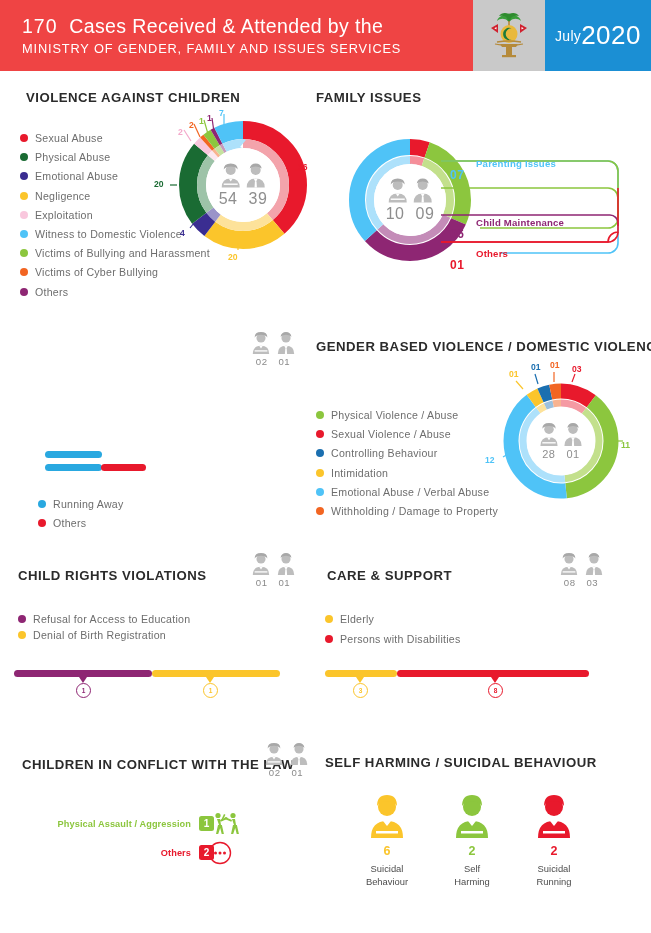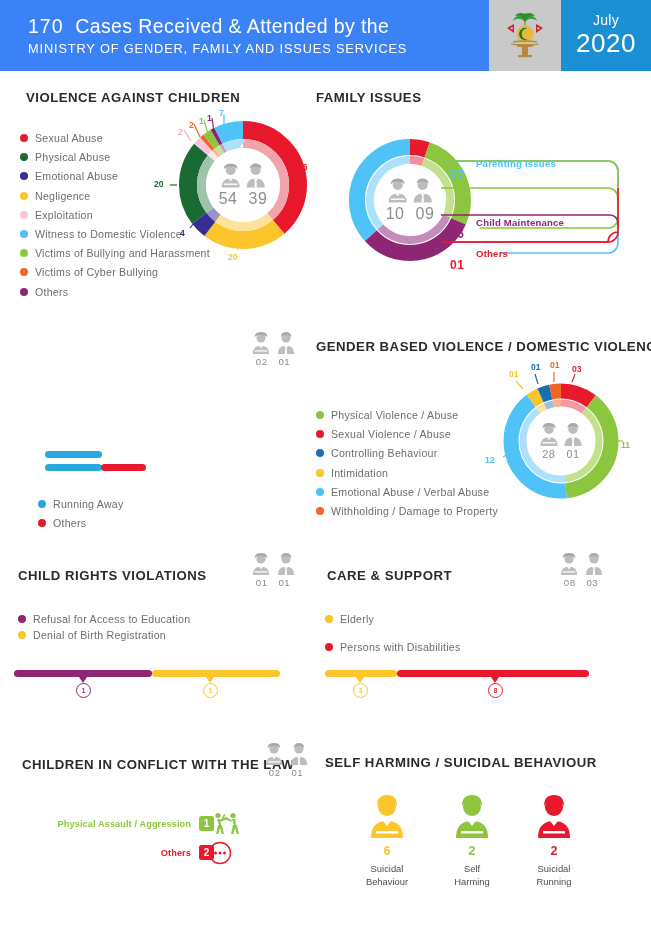--- a/index.html
+++ b/index.html
@@ -6,26 +6,26 @@
   html, body {
     width: 651px; height: 933px;
     background: #ffffff;
     font-family: "Liberation Sans", sans-serif;
     overflow: hidden;
   }
   .page { position: relative; width: 651px; height: 933px; background:#fff; }
 
   
   .header { position:absolute; left:0; top:0; width:651px; height:71px; display:flex; }
-  .header-bar { flex:1; background:#3b82f6; display:flex; flex-direction:column; justify-content:center; padding-left:28px; }
+  .header-bar { flex:1; background:#ef4444; display:flex; flex-direction:column; justify-content:center; padding-left:22px; }
   .h-line1 { color:#ffffff; font-size:19.5px; letter-spacing:.4px; font-weight:400; white-space:nowrap; }
   .h-line1 .num { font-weight:400; letter-spacing:1px; }
   .h-line2 { color:#ffffff; font-size:12.8px; letter-spacing:.85px; margin-top:3px; white-space:nowrap; }
   .crest { width:72px; background:#c9c9c9; display:flex; align-items:center; justify-content:center; }
-  .date-box { width:90px; background:#1b8fd4; color:#fff; display:flex; flex-direction:column;
+  .date-box { width:106px; background:#1b8fd4; color:#fff; display:flex; 
               align-items:center; justify-content:center; }
   .date-month { font-size:14px; letter-spacing:.3px; margin-bottom:0px; }
   .date-year { font-size:26px; letter-spacing:.5px; }
 
   
   .sec-title { font-size:13.2px; font-weight:700; color:#2b2b2b; letter-spacing:.5px; white-space:nowrap; }
   .legend { list-style:none; }
   .legend li { display:flex; align-items:center; margin-bottom:7.2px; font-size:10.6px; color:#6d6d6d; letter-spacing:.25px; }
   .dot { width:8px; height:8px; border-radius:50%; margin-right:7px; flex:0 0 8px; }
 
@@ -483,21 +483,21 @@
           <path d="M10.2 19 l1.6 0 l.4 6 l-2.4 0 Z" fill="#ffffff"></path>
       </svg>
     </div>
     <div class="gender-nums">
       <span>08</span>
       <span>03</span>
     </div>
   </div>
 
   <ul class="legend" style="position:absolute;left:325px;top:613px;width:260px;">
-    <li style="margin-bottom:16px;">
+    <li style="margin-bottom:8px;">
         <span class="dot" style="background:#fbc52b"></span>
         <span>Elderly</span>
       </li>
     <li>
         <span class="dot" style="background:#e8192c"></span>
         <span>Persons with Disabilities</span>
       </li>
   </ul>
 
   <div class="barline" style="left:325px;top:670px;width:72px;background:#fbc52b;"></div>

